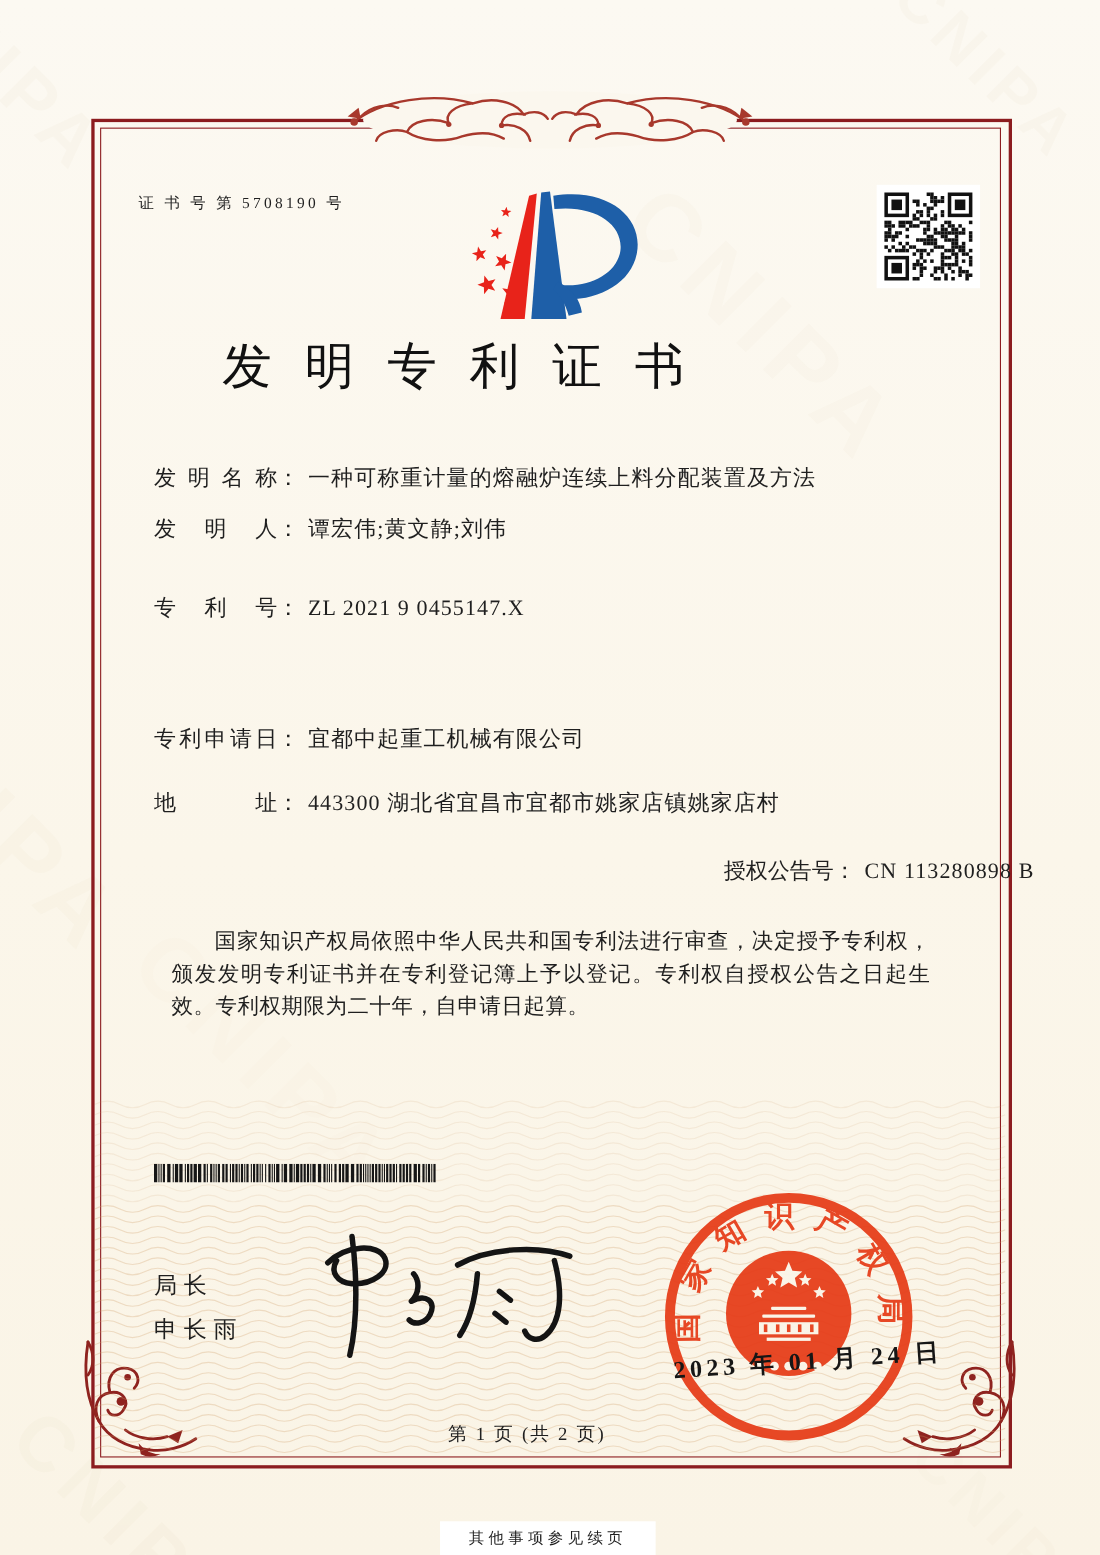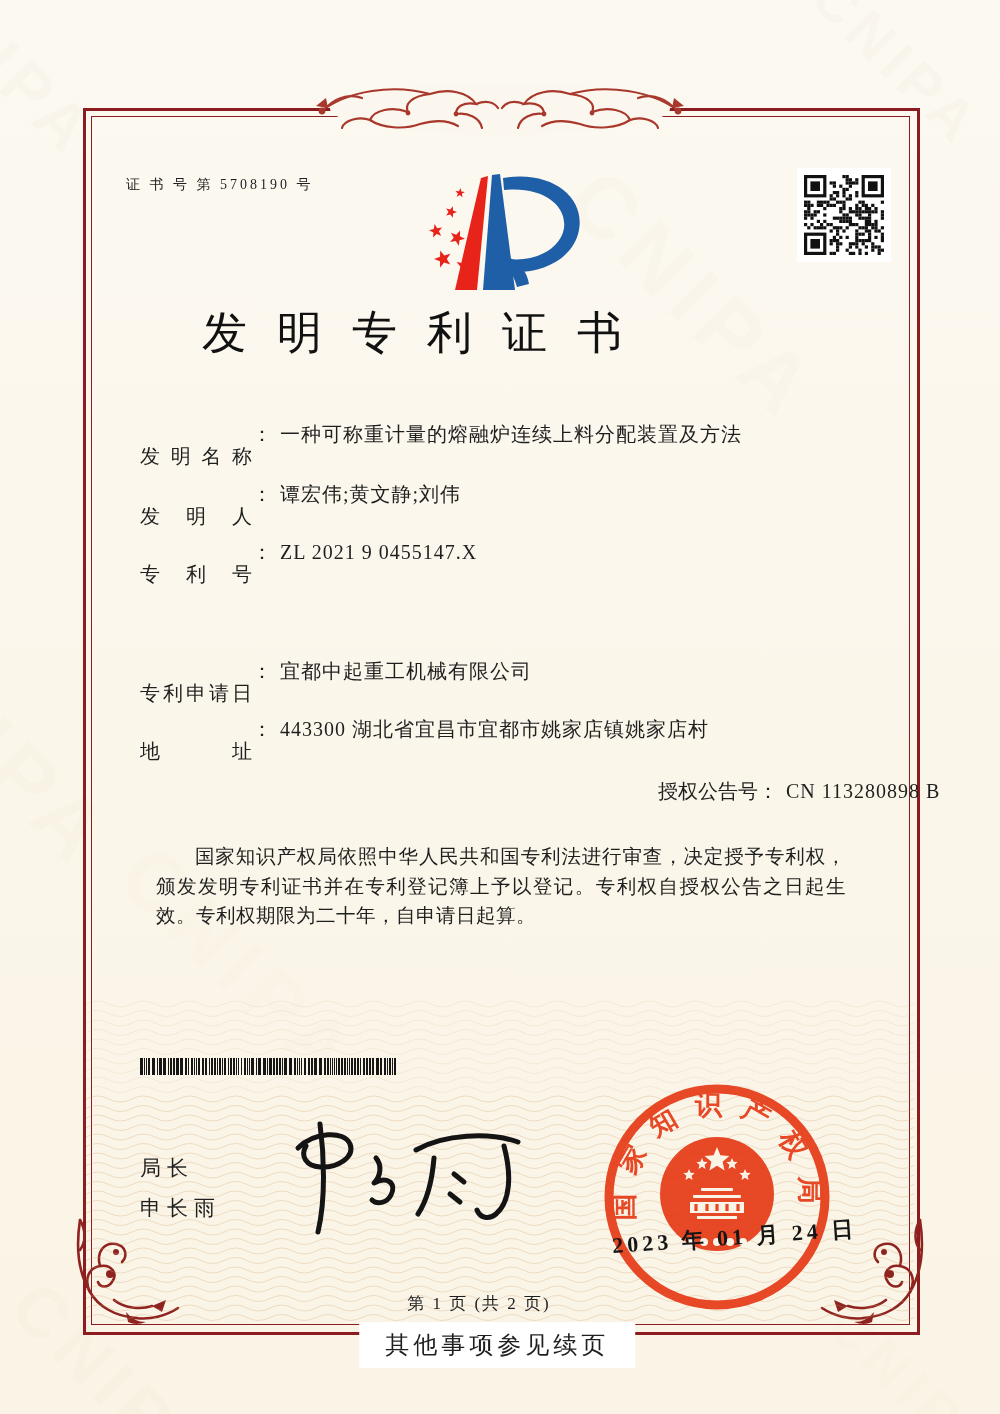--- a/index.html
+++ b/index.html
@@ -22,46 +22,46 @@
   .cert-no{position:absolute; left:126px; top:176px; font-size:14px; letter-spacing:3px;}
   
   .logo{position:absolute; left:403px; top:160px; width:200px; height:140px;}
   
   .qr{position:absolute; left:797px; top:168px; width:94px; height:94px; background:#fff;}
   
   .title{position:absolute; left:0; top:303px; width:824px; text-align:center;
       font-size:45px; font-weight:normal; letter-spacing:30px; text-indent:30px; color:#111;}
   
   .field-row{position:absolute; left:140px; font-size:20px; white-space:nowrap;}
-  .flabel{display:inline-block; width:112px; text-align:justify; text-align-last:justify; vertical-align:top;margin-top:22px;}
+  .flabel{display:inline-block; width:112px; text-align:justify; text-align-last:justify; vertical-align:top;}
   .fcolon{display:inline-block; width:20px;}
   .fvalue{display:inline-block; margin-left:8px; letter-spacing:1px;}
-  .row0{top:421px}.row1{top:481px}.row2{top:539px}.row3{top:600px}
+  .row0{top:421px}.row1{top:467px}.row2{top:539px}.row3{top:600px}
   .row4{top:658px}.row5{top:716px}.row6{top:778px}
   .grant2{position:absolute; left:518px; top:0; white-space:nowrap;}
   .grant-wrap{position:relative;}
   
   .body-text{position:absolute; left:140px; top:826px; width:722px; font-size:19.5px;
       line-height:29.5px; text-align:justify; letter-spacing:.5px;}
   .body-text p{margin:16px; text-indent:2em;}
   
   .waves{position:absolute; left:86px; top:998px; width:828px; height:328px; pointer-events:none;}
   
   .barcode{position:absolute; left:140px; top:1058px; width:258px; height:17px;}
   
   .signer{position:absolute; left:140px; top:1148px; font-size:21px; line-height:40px; letter-spacing:6px;}
   .signature{position:absolute; left:268px; top:1106px; width:290px; height:136px;}
   
   .seal{position:absolute; left:598px; top:1078px; width:238px; height:238px; opacity:.93;}
   .seal-date{position:absolute; left:612px; top:1222px; width:260px; font-size:22px;
       letter-spacing:4px; color:#161616; transform:rotate(-4deg); white-space:nowrap; font-weight:bold;}
   
   .page-no{position:absolute; left:0; top:1292px; width:958px; text-align:center; font-size:17px; letter-spacing:2px;}
-  .cont-note{position:absolute; left:50%; top:1322px; transform:translateX(-51%);
-      background:#ffffff; padding:7px 26px; font-size:24px; letter-spacing:4px;}
+  .cont-note{position:absolute; left:50%; top:1383px; transform:translateX(-51%);
+      background:#ffffff; padding:7px 26px; font-size:14px; letter-spacing:4px;}
 </style>
 </head>
 <body>
 
 <div class="page">
 
   <div id="wm-layer">
       <div class="wm" style="left: -58px; top: -52px; font-size: 66px; opacity: 0.22;">CNIPA</div>
       <div class="wm" style="left: 846px; top: -38px; font-size: 58px; opacity: 0.22;">CNIPA</div>
       <div class="wm" style="left: 618px; top: 150px; font-size: 86px; opacity: 0.18;">CNIPA</div>

